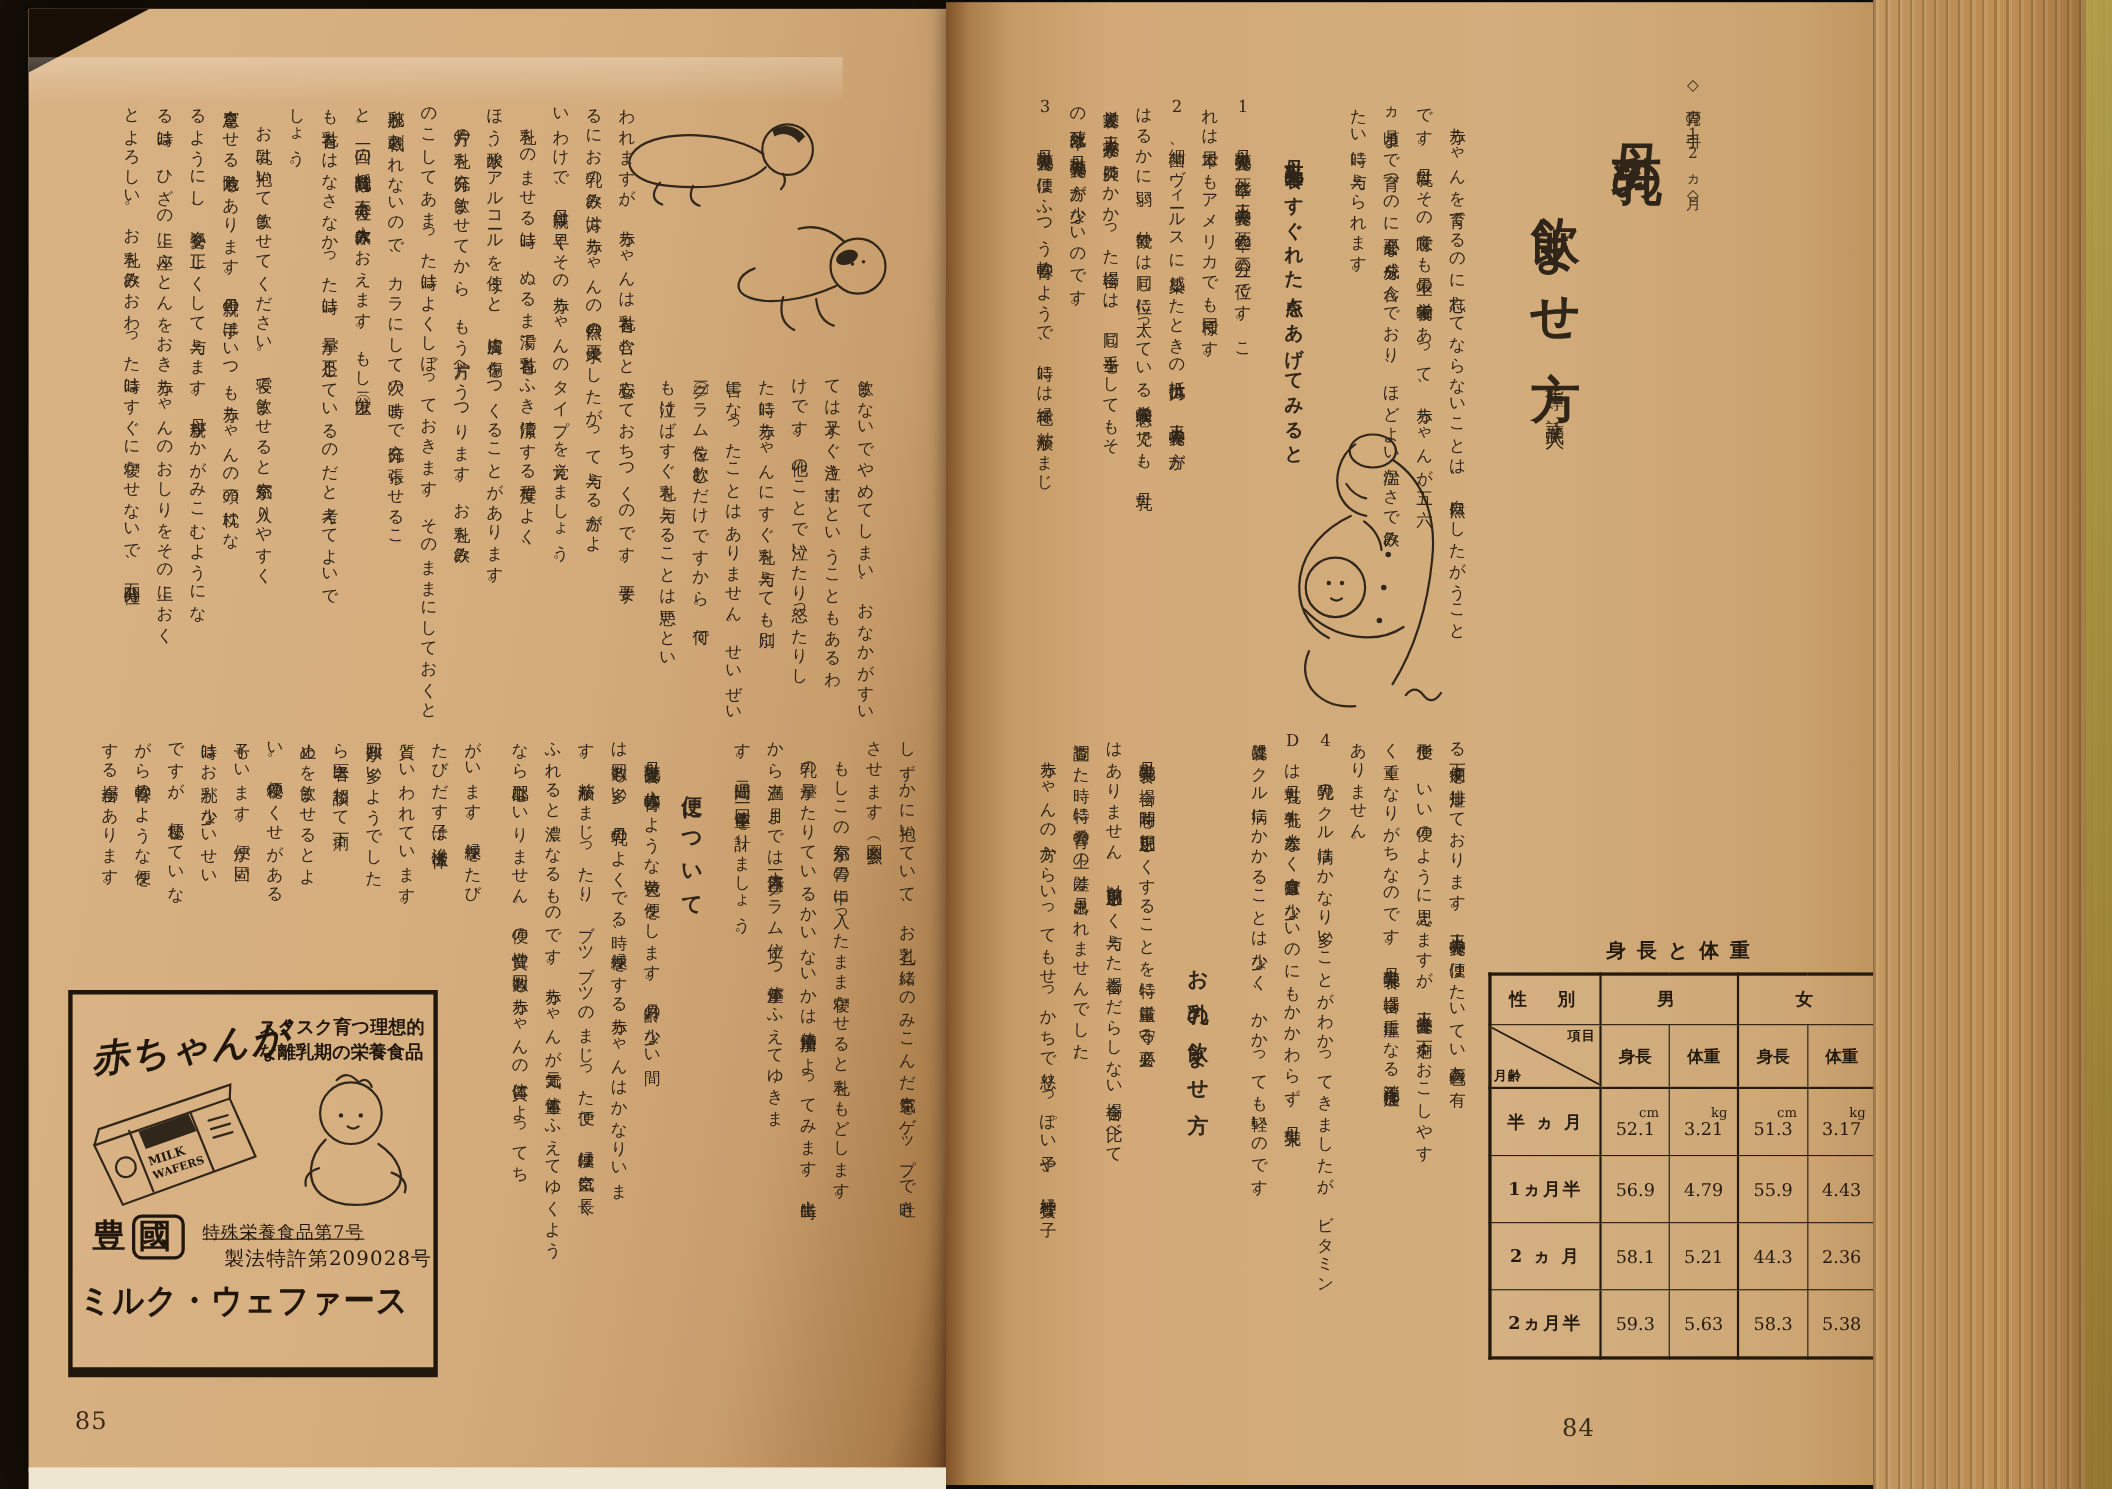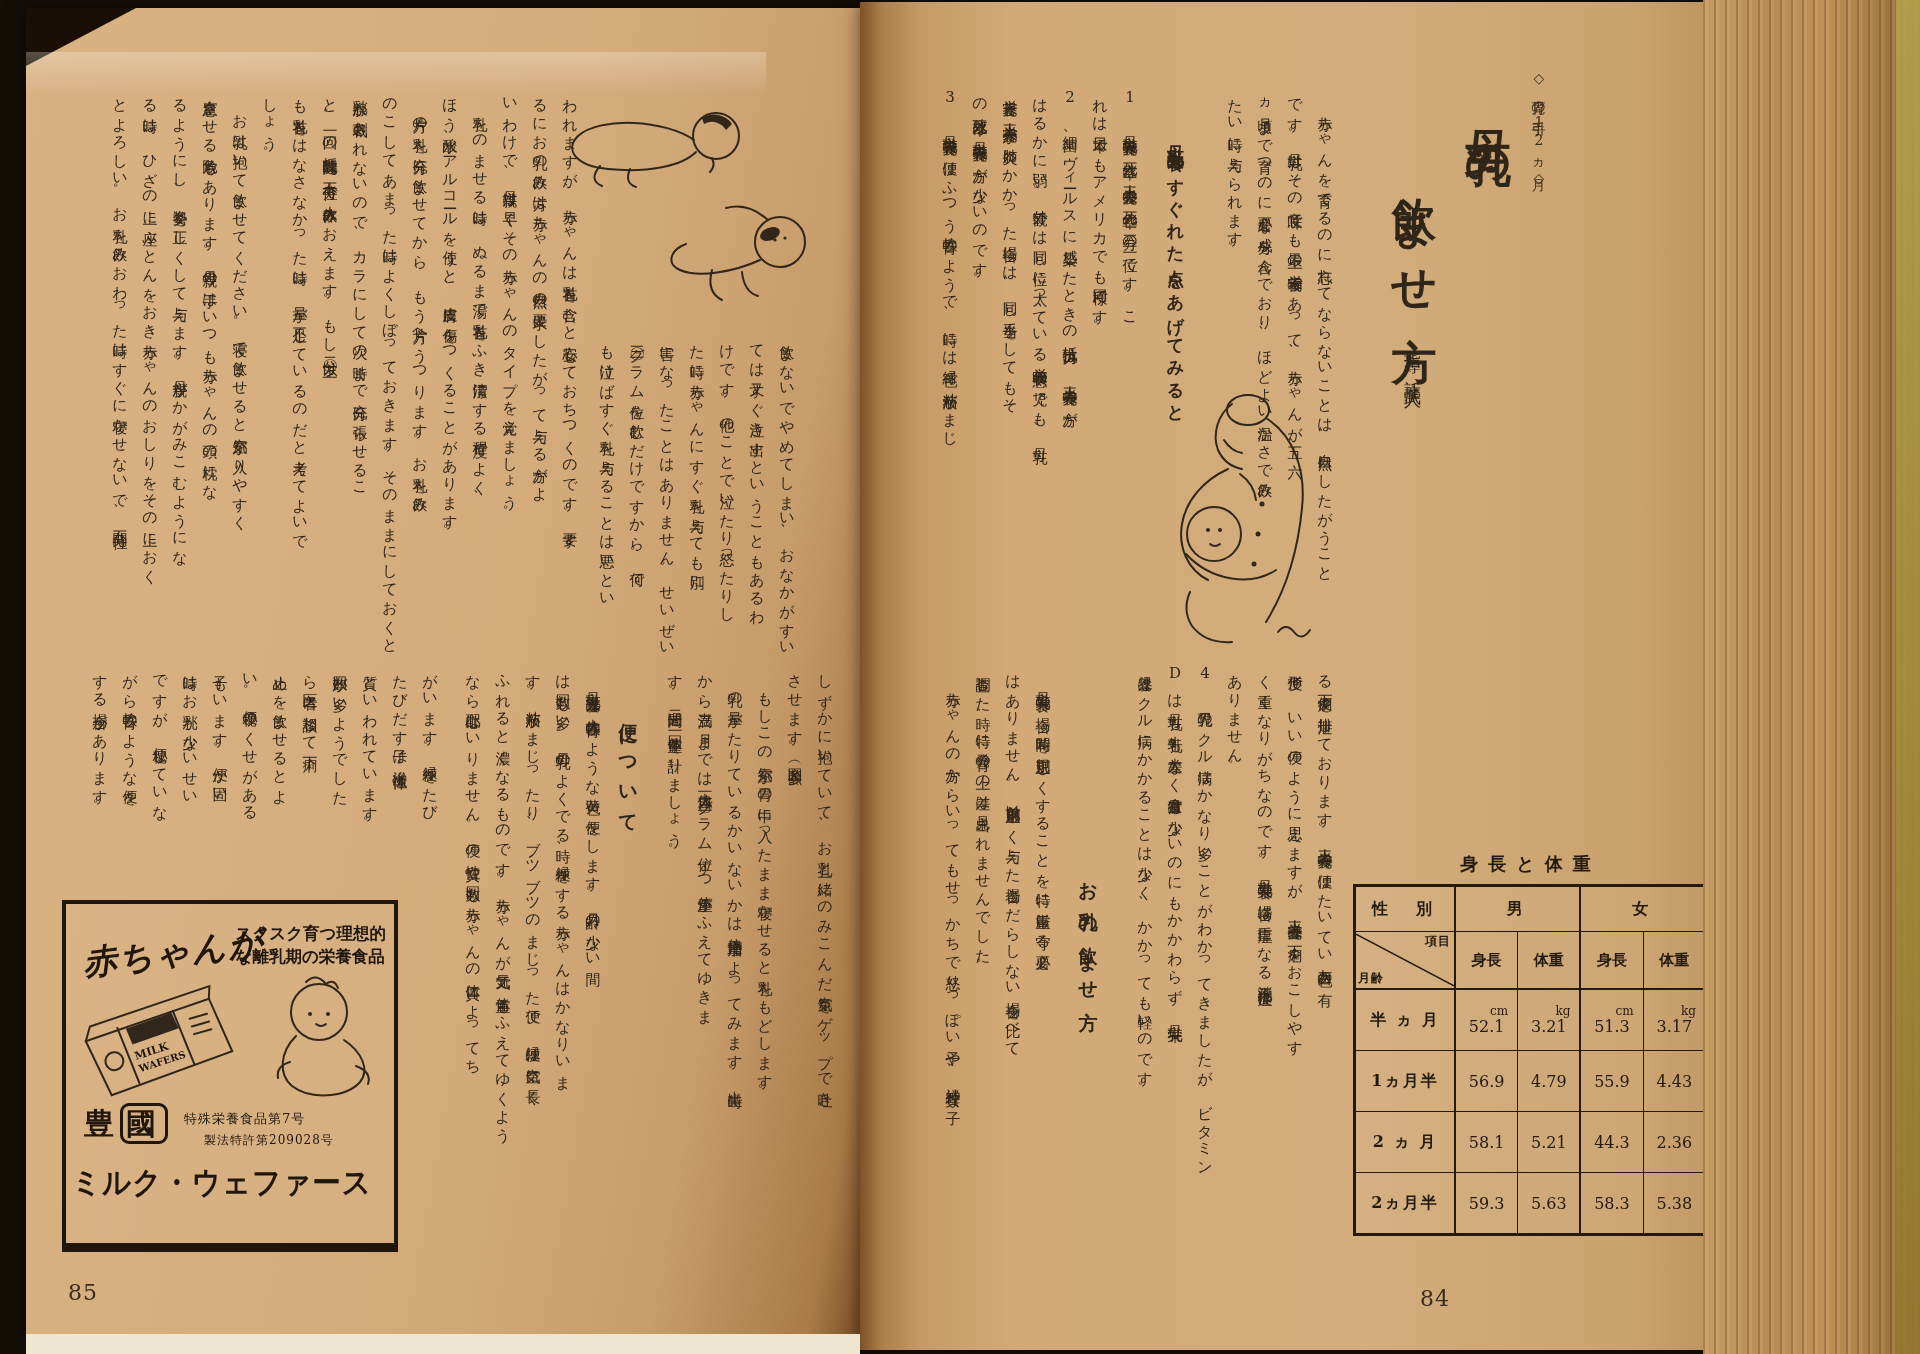--- a/index.html
+++ b/index.html
@@ -55,22 +55,22 @@
   .sketch svg .fill{fill:#31261a;stroke:none;}
   
   #ad{position:absolute;left:36px;top:892px;width:336px;height:352px;border:4px solid #20160c;border-bottom:9px solid #20160c;
       color:#20160c;box-sizing:border-box;background:rgba(250,240,220,.05);}
   #ad .head-script{position:absolute;left:16px;top:26px;font-size:34px;font-weight:bold;transform:rotate(-7deg);
       font-style:italic;letter-spacing:2px;}
   #ad .tagline{position:absolute;right:8px;top:18px;text-align:left;font-weight:bold;font-size:16.5px;line-height:23px;
       font-family:"DejaVu Sans","Liberation Sans",sans-serif;}
   #ad .brand{position:absolute;left:18px;top:200px;font-size:30px;font-weight:bold;letter-spacing:6px;}
   #ad .brand .boxed{border:3px solid #20160c;border-radius:9px;padding:0 3px;}
-  #ad .note1{position:absolute;left:118px;top:206px;font-size:13px;letter-spacing:1px;}
-  #ad .note2{position:absolute;left:138px;top:228px;font-size:12px;letter-spacing:1px;}
+  #ad .note1{position:absolute;left:118px;top:206px;font-size:16px;letter-spacing:1px;text-decoration:underline;}
+  #ad .note2{position:absolute;left:138px;top:228px;font-size:18px;letter-spacing:1px;}
   #ad .product{position:absolute;left:6px;top:258px;width:320px;font-size:31px;font-weight:bold;letter-spacing:1px;
       font-family:"DejaVu Sans","Liberation Sans",sans-serif;white-space:nowrap;transform:scaleX(.92);transform-origin:left;}
   
   .folio{position:absolute;font-size:22px;color:#3a2d1d;letter-spacing:1px;}
 </style>
 </head>
 <body>
 
 <div id="stage">
 

